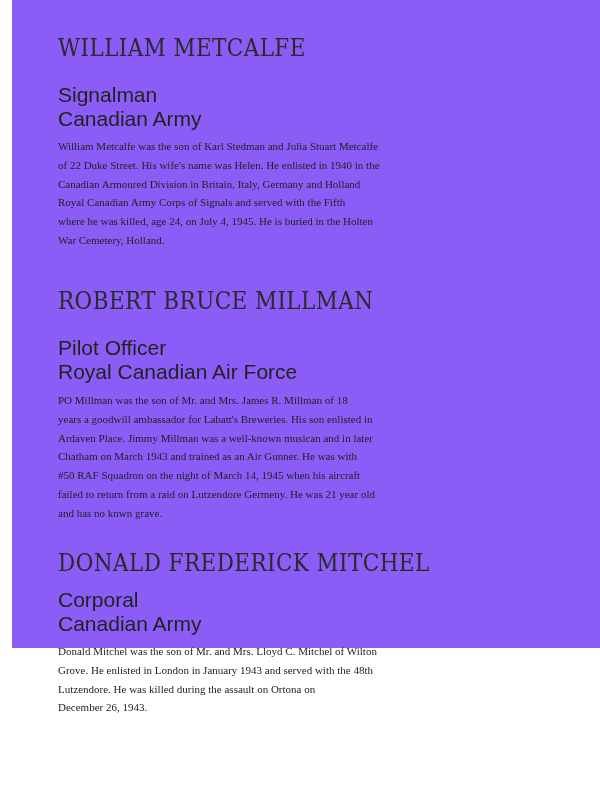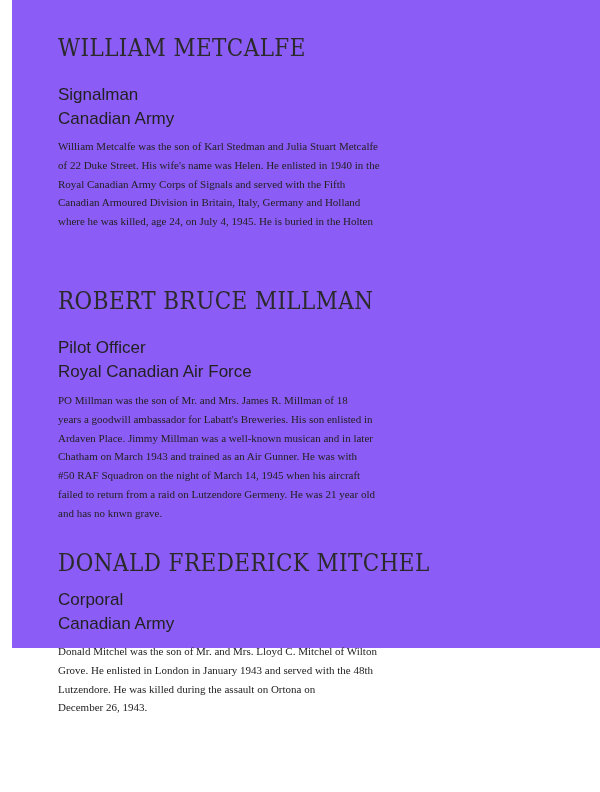--- a/index.html
+++ b/index.html
@@ -7,21 +7,21 @@
     .page { position: absolute; left: 12px; top: 0; width: 600px; height: 648px; background: #8b5cf6; }
     .entry { position: absolute; left: 46px; width: 530px; }
     .name {
       font-family: "DejaVu Serif", serif;
       font-size: 25px; letter-spacing: 0.5px; font-weight: normal;
       color: #2a2a2a; margin: 0; line-height: 30px; white-space: nowrap;
       transform: scaleX(0.86); transform-origin: left center;
     }
     .rank, .service {
       font-family: "Liberation Sans", sans-serif;
-      font-size: 17px; line-height: 24px; color: #222; margin: 0; white-space: nowrap;
+      font-size: 21px; line-height: 24px; color: #222; margin: 0; white-space: nowrap;
     }
     .bio {
       font-family: "Liberation Serif", serif;
       font-size: 11px; line-height: 18.8px; color: #222; margin: 0;
     }
     .bio span { display: block; white-space: nowrap; }
     #e1 { top: 33px; }
     #e1 .rank { margin-top: 20px; }
     #e1 .bio { margin-top: 6px; }
     #e2 { top: 286px; }
@@ -36,23 +36,24 @@
 
 <div class="page">
 
   <section class="entry" id="e1">
     <h1 class="name">WILLIAM METCALFE</h1>
     <p class="rank">Signalman</p>
     <p class="service">Canadian Army</p>
     <p class="bio">
       <span>William Metcalfe was the son of Karl Stedman and Julia Stuart Metcalfe</span>
       <span>of 22 Duke Street. His wife's name was Helen. He enlisted in 1940 in the</span>
+      <span>Canadian Armoured Division in Britain, Italy, Germany and Holland</span>
       <span>Royal Canadian Army Corps of Signals and served with the Fifth</span>
-      <span>Canadian Armoured Division in Britain, Italy, Germany and Holland</span>
       <span>where he was killed, age 24, on July 4, 1945. He is buried in the Holten</span>
+      <span>War Cemetery, Holland.</span>
     </p>
   </section>
 
   <section class="entry" id="e2">
     <h1 class="name">ROBERT BRUCE MILLMAN</h1>
     <p class="rank">Pilot Officer</p>
     <p class="service">Royal Canadian Air Force</p>
     <p class="bio">
       <span>PO Millman was the son of Mr. and Mrs. James R. Millman of 18</span>
       <span>years a goodwill ambassador for Labatt's Breweries. His son enlisted in</span>

